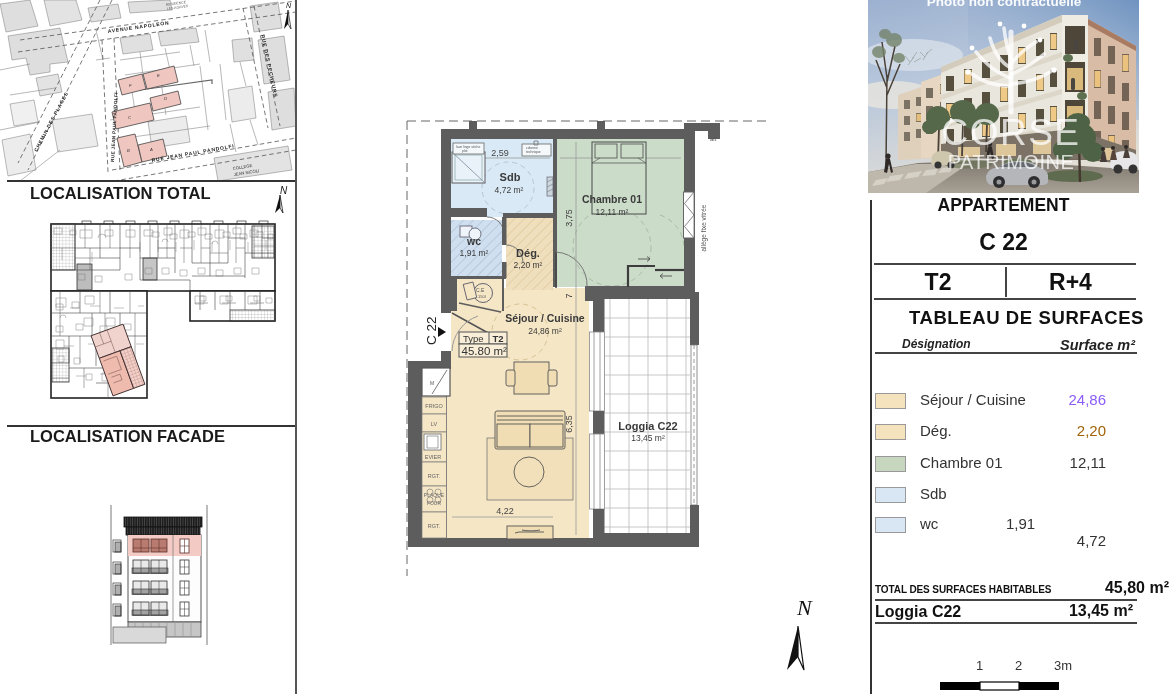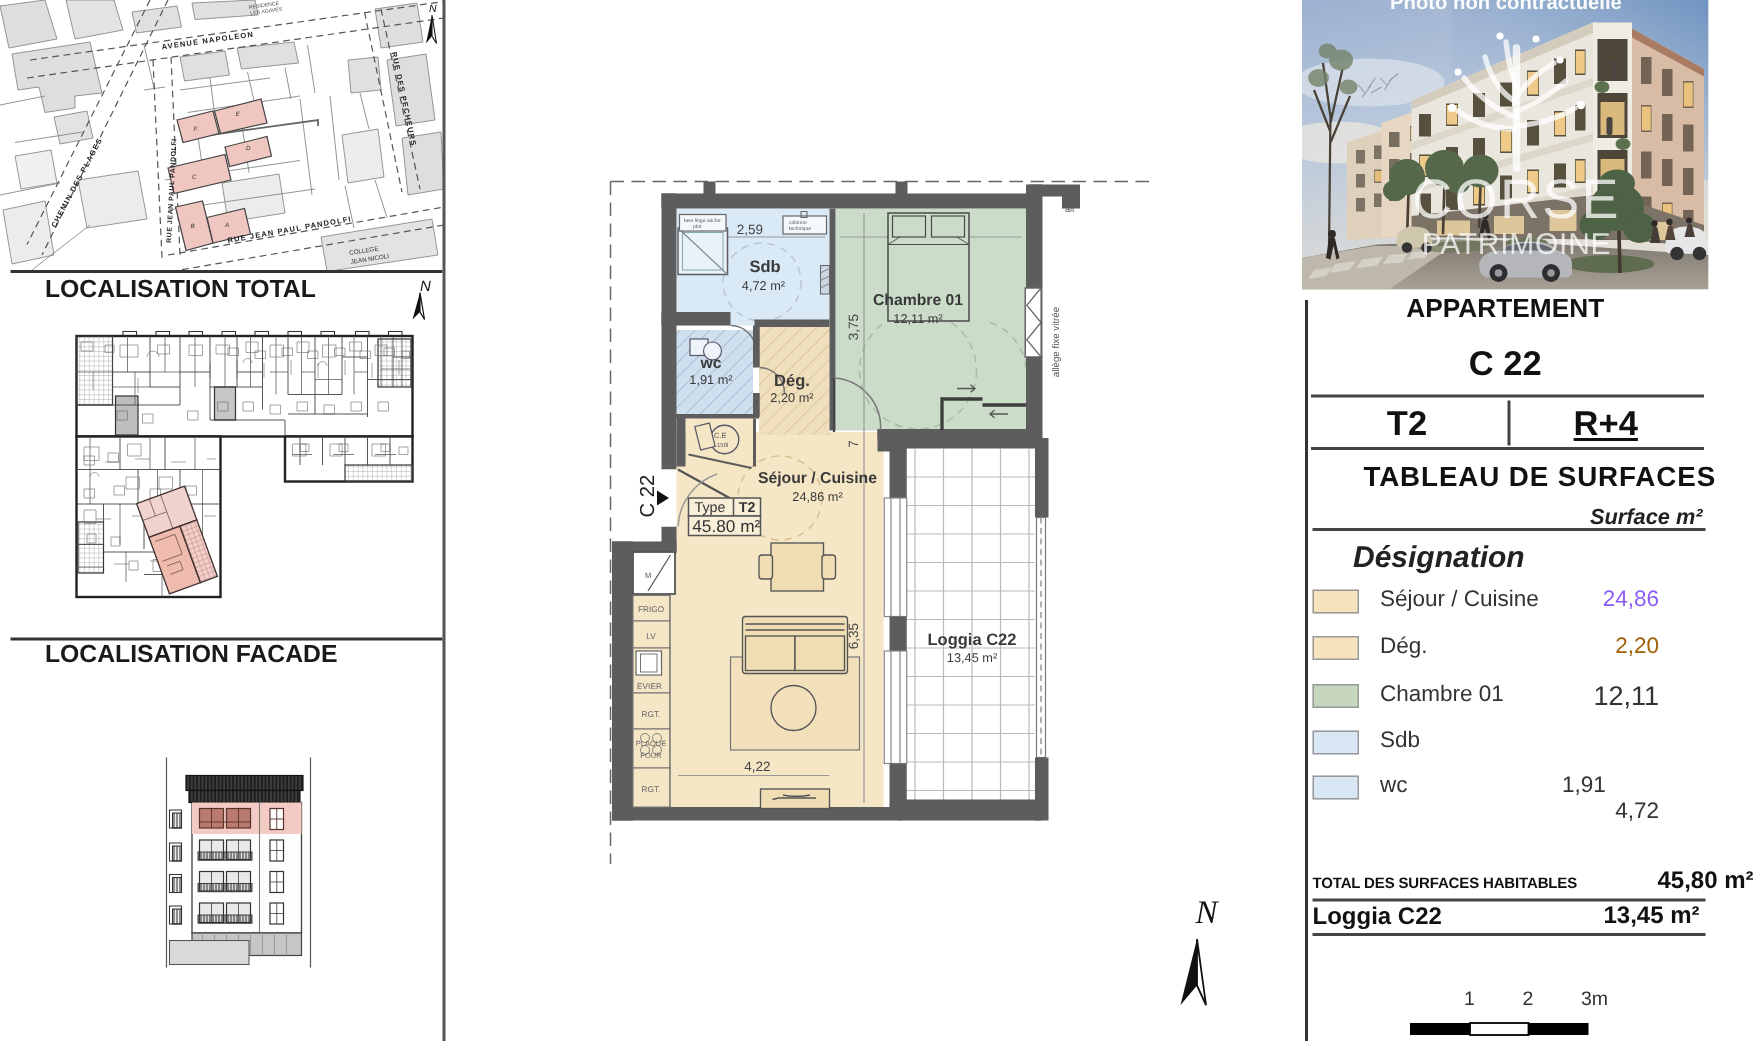--- a/index.html
+++ b/index.html
@@ -893,61 +893,61 @@
 <div class="abs" style="left:870px;top:200px;width:1.5px;height:494px;background:#333;"></div>
 
 <div class="abs" style="left:871px;top:195px;width:265px;text-align:center;font-weight:bold;font-size:17.5px;color:#111;">APPARTEMENT</div>
 
 <div class="abs" style="left:871px;top:229px;width:265px;text-align:center;font-weight:bold;font-size:23px;color:#111;">C 22</div>
 
 <div class="abs" style="left:874px;top:263px;width:262px;height:1.5px;background:#444;"></div>
 
 <div class="abs" style="left:871px;top:269px;width:134px;text-align:center;font-weight:bold;font-size:23px;color:#111;">T2</div>
 
-<div class="abs" style="left:1005px;top:269px;width:131px;text-align:center;font-weight:bold;font-size:23px;color:#111;text-decoration:underline;">R+4</div>
+<div class="abs" style="left:1005px;top:269px;width:131px;text-align:center;font-weight:bold;font-size:23px;color:#111;">R+4</div>
 
 <div class="abs" style="left:1005px;top:267px;width:1.5px;height:30px;background:#444;"></div>
 
 <div class="abs" style="left:874px;top:298px;width:262px;height:1.5px;background:#444;"></div>
 
 <div class="abs" style="left:871px;top:307px;width:265px;text-align:center;font-weight:bold;font-size:18.5px;color:#111;letter-spacing:0.6px;padding-left:23px;">TABLEAU DE SURFACES</div>
 
-<div class="abs" style="left:902px;top:337px;width:120px;font-weight:bold;font-style:italic;font-size:20px;color:#222;margin-top:24px;">Désignation</div>
+<div class="abs" style="left:902px;top:337px;width:120px;font-weight:bold;font-style:italic;font-size:12px;color:#222;">Désignation</div>
 <div class="abs" style="left:1035px;top:337px;width:100px;text-align:right;font-weight:bold;font-style:italic;font-size:14.5px;color:#222;">Surface m²</div>
 <div class="abs" style="left:875px;top:352px;width:262px;height:1.5px;background:#444;"></div>
 
 <div class="abs" style="left:875px;top:393px;width:29px;height:14px;background:#f5e3bd;border:1px solid #999;"></div>
 
 <div class="abs" style="left:920px;top:391px;font-size:15px;color:#333;white-space:nowrap;">Séjour / Cuisine</div>
 
 <div class="abs" style="left:1006px;top:391px;width:100px;text-align:right;font-size:15px;color:#8b5cf6;white-space:nowrap;">24,86</div>
 
 <div class="abs" style="left:875px;top:424px;width:29px;height:14px;background:#f5e3bd;border:1px solid #999;"></div>
 
 <div class="abs" style="left:920px;top:422px;font-size:15px;color:#333;white-space:nowrap;">Dég.</div>
 
 <div class="abs" style="left:1006px;top:422px;width:100px;text-align:right;font-size:15px;color:#a16207;white-space:nowrap;">2,20</div>
 
 <div class="abs" style="left:875px;top:456px;width:29px;height:14px;background:#c7d7bf;border:1px solid #999;"></div>
 
 <div class="abs" style="left:920px;top:454px;font-size:15px;color:#333;white-space:nowrap;">Chambre 01</div>
 
-<div class="abs" style="left:1006px;top:454px;width:100px;text-align:right;font-size:18px;color:#333;white-space:nowrap;">12,11</div>
+<div class="abs" style="left:1006px;top:454px;width:100px;text-align:right;font-size:15px;color:#333;white-space:nowrap;">12,11</div>
 
 <div class="abs" style="left:875px;top:487px;width:29px;height:14px;background:#d9e7f5;border:1px solid #999;"></div>
 
 <div class="abs" style="left:920px;top:485px;font-size:15px;color:#333;white-space:nowrap;">Sdb</div>
 
 <div class="abs" style="left:1006px;top:485px;width:100px;text-align:right;font-size:15px;color:#333;white-space:nowrap;margin-top:47px;">4,72</div>
 
 <div class="abs" style="left:875px;top:517px;width:29px;height:14px;background:#d9e7f5;border:1px solid #999;"></div>
 
 <div class="abs" style="left:920px;top:515px;font-size:15px;color:#333;white-space:nowrap;">wc</div>
 
-<div class="abs" style="left:1006px;top:515px;width:100px;text-align:center;font-size:15px;color:#333;white-space:nowrap;">1,91</div>
+<div class="abs" style="left:1006px;top:515px;width:100px;text-align:left;font-size:15px;color:#333;white-space:nowrap;">1,91</div>
 
 <div class="abs" style="left:875px;top:584px;width:260px;font-weight:bold;font-size:10px;color:#111;white-space:nowrap;letter-spacing:-0.1px;">TOTAL DES SURFACES HABITABLES</div>
 <div class="abs" style="left:1000px;top:579px;width:133px;text-align:right;font-weight:bold;font-size:16px;color:#111;padding-left:36px;">45,80 m²</div>
 <div class="abs" style="left:875px;top:599px;width:262px;height:1.5px;background:#444;"></div>
 <div class="abs" style="left:875px;top:603px;width:200px;font-weight:bold;font-size:16px;color:#111;">Loggia C22</div>
 <div class="abs" style="left:1000px;top:602px;width:133px;text-align:right;font-weight:bold;font-size:16px;color:#111;">13,45 m²</div>
 <div class="abs" style="left:875px;top:622px;width:262px;height:1.5px;background:#444;"></div>
 
 <svg class="abs" style="left:930px;top:658px;" width="145" height="35" viewBox="0 0 145 35">
 <text x="46" y="12" font-size="13" fill="#333" font-family="Liberation Sans">1</text>

